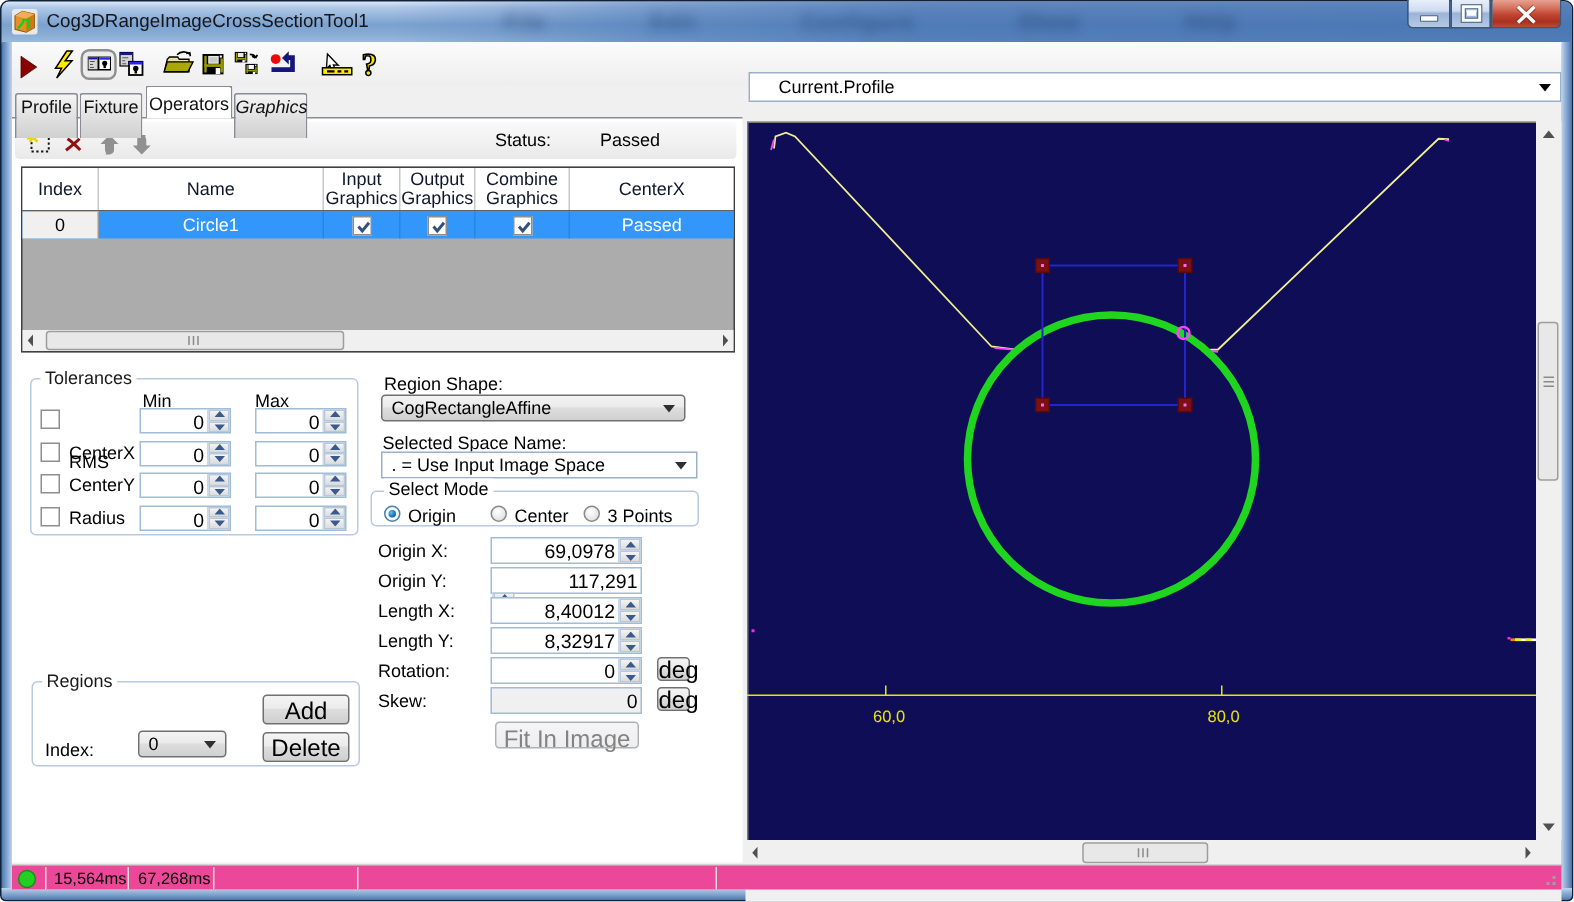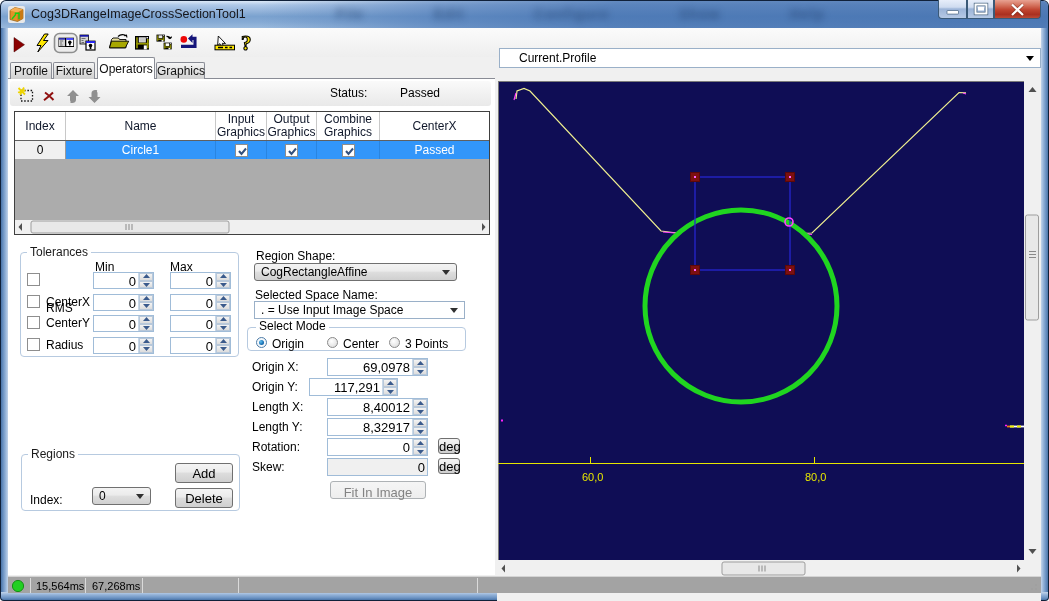--- a/index.html
+++ b/index.html
@@ -30,21 +30,21 @@
 #winbtns { position:absolute; left:938px; top:0; width:103px; height:19px; }
 .wbtn { position:absolute; top:0; height:19px; border:1px solid #3a5977; border-top:none; }
 .wbtn.min { left:0; width:29px; border-radius:0 0 0 4px; background:linear-gradient(180deg,#e7eefa 0%,#cfdcf0 40%,#9cb4d8 50%,#b6c9e4 100%); }
 .wbtn.max { left:29px; width:27px; background:linear-gradient(180deg,#e7eefa 0%,#cfdcf0 40%,#9cb4d8 50%,#b6c9e4 100%); }
 .wbtn.cls { left:56px; width:47px; border-radius:0 0 4px 0; background:linear-gradient(180deg,#e8a292 0%,#d4715c 30%,#c04430 55%,#aa3020 80%,#bc4a36 100%); }
 
 
 #toolbar { position:absolute; left:0; top:0; width:1033px; height:29px; background:linear-gradient(180deg,#fbfbfb,#eeeeee); }
 
 
-.tab { position:absolute; top:34px; height:17px; background:linear-gradient(180deg,#f5f5f5,#dadada 70%,#d0d0d0); border:1px solid #898c95; border-bottom:none; border-radius:2px 2px 0 0; font-size:12px; text-align:center; padding-top:1px; color:#111; z-index:2; }
+.tab { position:absolute; top:34px; height:30px; background:linear-gradient(180deg,#f5f5f5,#dadada 70%,#d0d0d0); border:1px solid #898c95; border-bottom:none; border-radius:2px 2px 0 0; font-size:12px; text-align:center; padding-top:1px; color:#111; z-index:2; }
 .tab.active { top:29px; height:22px; background:#fff; padding-top:4px; z-index:3; }
 #tabpage { position:absolute; left:0; top:50px; width:487px; height:497px; background:#fff; border-top:1px solid #898c95; }
 
 
 #gridbar { position:absolute; left:2px; top:2px; width:481px; height:25px; background:linear-gradient(180deg,#fafafa,#e9e9e9); border-radius:3px; }
 
 
 #grid { position:absolute; left:6px; top:32px; width:476px; height:124px; border:1px solid #404040; background:#acacac; }
 #grid .hdr { position:absolute; left:0; top:0; width:474px; height:28px; background:#fff; }
 #grid .hcell { position:absolute; top:0; height:28px; border-right:1px solid #c8c8c8; display:flex; align-items:center; justify-content:center; text-align:center; font-size:12px; color:#0f172a; line-height:13px; }
@@ -60,21 +60,21 @@
 .gbox { position:absolute; border:1px solid #b7cae0; border-radius:4px; }
 .glabel { position:absolute; top:-8px; left:6px; background:#fff; padding:0 3px; font-size:12px; color:#1a1a1a; }
 
 
 .numfield { position:absolute; background:#fff; border:1px solid #a0bcd8; display:flex; }
 .numfield .val { flex:1; text-align:right; font-size:13px; color:#000; padding:1px 2px 0 0; }
 .spin { width:15px; height:100%; display:flex; flex-direction:column; border-left:1px solid #c8d8e8; }
 .spin div { flex:1; background:linear-gradient(180deg,#f4f4f4,#dcdcdc); border:1px solid #b8c8da; display:flex; align-items:center; justify-content:center; }
 
 
-.btn { position:absolute; background:linear-gradient(180deg,#f4f4f4 0%,#ebebeb 45%,#dddddd 50%,#cfcfcf 100%); border:1px solid #707070; border-radius:3px; text-align:center; font-size:13px; color:#000; }
+.btn { position:absolute; background:linear-gradient(180deg,#f4f4f4 0%,#ebebeb 45%,#dddddd 50%,#cfcfcf 100%); border:1px solid #707070; border-radius:3px; text-align:center; font-size:16px; color:#000; }
 .btn.dis { background:linear-gradient(180deg,#f5f5f5,#eeeeee); border-color:#aeb2b5; color:#838383; }
 
 
 .ddl { position:absolute; background:linear-gradient(180deg,#f3f3f3 0%,#ebebeb 45%,#dedede 50%,#d0d0d0 100%); border:1px solid #707070; border-radius:3px; font-size:12px; color:#000; }
 .ddl .arr, .combo .arr { position:absolute; right:6px; top:50%; margin-top:-2px; width:0; height:0; border-left:4px solid transparent; border-right:4px solid transparent; border-top:5px solid #303030; }
 
 
 .combo { position:absolute; background:#fff; border:1px solid #9ab0c8; font-size:12px; color:#000; }
 
 
@@ -82,21 +82,21 @@
 .radio.sel { border-color:#4f7da8; background:#f4f8fb; }
 .radio.sel::after { content:""; position:absolute; left:2px; top:2px; width:5px; height:5px; border-radius:50%; background:radial-gradient(circle at 35% 35%, #5fc0ef 0%, #1b74b8 55%, #0d4a86 100%); }
 
 
 #rightpane { position:absolute; left:489px; top:29px; width:544px; height:548px; background:#f0f0f0; }
 
 
 .sb { background:#f0f0f0; position:absolute; }
 
 
-#statusbar { position:absolute; left:0; top:548px; width:1033px; height:17px; background:#a3a3a3; border-top:1px solid #d4d4d4; font-size:11px; }
+#statusbar { position:absolute; left:0; top:548px; width:1033px; height:17px; background:#ec4899; border-top:1px solid #d4d4d4; font-size:11px; }
 
 .t { position:absolute; white-space:nowrap; }
 </style>
 </head>
 <body>
 <div id="frame"></div>
 <div id="titlebar">
   <div class="deepen"></div>
   <div class="smudge">File&nbsp;&nbsp;Edit&nbsp;&nbsp;Configure&nbsp;&nbsp;Show&nbsp;&nbsp;Help</div>
 </div>
@@ -184,21 +184,21 @@
       <path d="M184 10.4 L187 10.4 L187 18.4 L173 18.4" stroke="#15157a" stroke-width="3.1" fill="none"></path>
       <path d="M210.3 8 L217.5 15.5 L214.3 15.3 L215.8 19 L213.2 19 L211.9 15.6 L209.6 17.8 Z" fill="#fff" stroke="#000" stroke-width="0.9"></path>
       <rect x="207" y="17.2" width="19.5" height="4.6" fill="#ffe800" stroke="#000" stroke-width="1"></rect>
       <path d="M210 19.5 h5 M217 19.5 h2.6 M221.5 19.5 h2.6" stroke="#000" stroke-width="1.5"></path>
       <text x="233" y="22" font-size="21" font-weight="bold" font-family="Liberation Serif, serif" fill="#ffe800" stroke="#000" stroke-width="1.1">?</text>
     </svg>
 
   <div class="tab" style="left:2px; width:42px;">Profile</div>
   <div class="tab" style="left:45px; width:42px;">Fixture</div>
   <div class="tab active" style="left:89px; width:58px;">Operators</div>
-  <div class="tab" style="left:148px; width:49px;">Graphics</div>
+  <div class="tab" style="left:148px; width:49px;font-style:italic;">Graphics</div>
   <div id="tabpage">
     <div id="gridbar"></div>
     <svg class="abs" style="left:6px;top:4px" width="100" height="22" id="gridbaricons">
         <rect x="7" y="7.5" width="11.5" height="10.5" fill="none" stroke="#111" stroke-width="1.3" stroke-dasharray="1.5,1.7"></rect>
         <path d="M4.5 5 L11 11.5 M10 4.5 L6 11.8 M4 9.5 L11.5 7.5" stroke="#eed400" stroke-width="1.8"></path>
         <path d="M31 9.5 C34 11.5 36 13.5 39.5 17 M39 9.5 C36.5 12 33.5 14.5 30 17.2" stroke="#901010" stroke-width="2" fill="none"></path>
         <path d="M59 7 L65 13 L62 13 L62 17 C62 19 60 20 58.5 20 L56 20 C57.5 19.5 56 18 56 17 L56 13 L53 13 Z" fill="#909090"></path>
         <path d="M80.5 20 L74.5 14 L77.5 14 L77.5 10 C77.5 8 79.5 7 81 7 L83.5 7 C82 7.5 83.5 9 83.5 10 L83.5 14 L86.5 14 Z" fill="#909090"></path>
       </svg>
     <div class="t" style="left:322px; top:7px;">Status:</div>
@@ -410,21 +410,21 @@
               </svg>
             </div>
             <div>
               <svg width="7" height="5">
                 <path d="M3.5 5 L0 1 L7 1 Z" fill="#3a5a8c"></path>
               </svg>
             </div>
           </div>
         </div>
         <div class="t" style="left:244px; top:301px;">Origin Y:</div>
-        <div class="numfield" style="left:301px; top:299px; width:89px; height:18px;">
+        <div class="numfield" style="left:319px; top:299px; width:101px; height:18px;flex-direction:column;">
           <div class="val">117,291</div>
           <div class="spin">
             <div>
               <svg width="7" height="5">
                 <path d="M3.5 0 L0 4 L7 4 Z" fill="#3a5a8c"></path>
               </svg>
             </div>
             <div>
               <svg width="7" height="5">
                 <path d="M3.5 5 L0 1 L7 1 Z" fill="#3a5a8c"></path>

